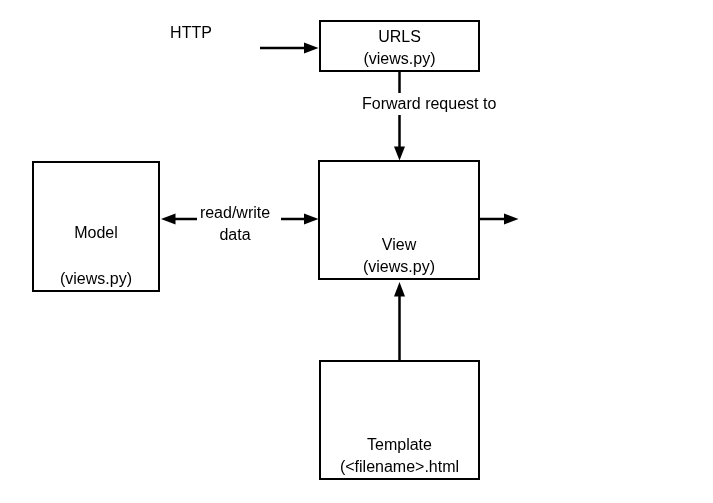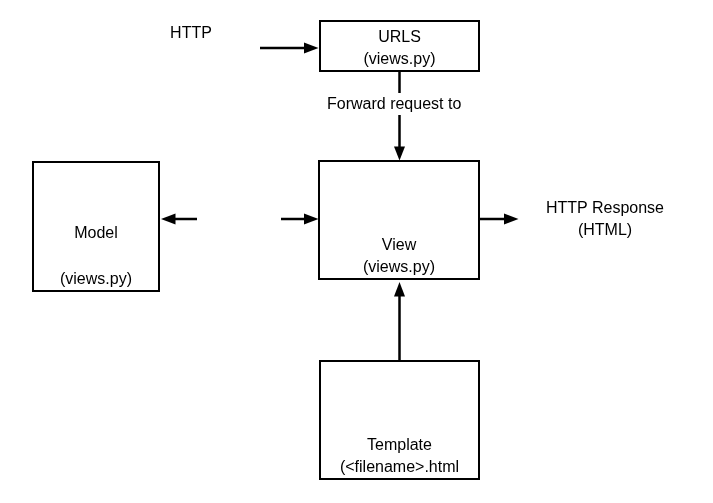--- a/index.html
+++ b/index.html
@@ -39,20 +39,21 @@
     font-size: 16px;
     line-height: 22px;
     white-space: nowrap;
   }
   .label {
     position: absolute;
     text-align: center;
   }
   .label.left-align {
     text-align: left;
+    margin-left: 35px;
   }
   #urls-box     { left: 319px; top: 20px;  width: 161px; height: 52px; }
   #view-box     { left: 318px; top: 160px; width: 162px; height: 120px; }
   #model-box    { left: 32px;  top: 161px; width: 128px; height: 131px; gap: 24px; }
   #template-box { left: 319px; top: 360px; width: 161px; height: 120px; }
 
   #http-request-label  { left: 131px; top: 22px;  width: 120px; }
   #forward-label       { left: 327px; top: 93px;  background: #ffffff; padding: 0; }
   #read-write-label    { left: 177px; top: 202px; width: 116px; }
   #http-response-label { left: 524px; top: 197px; width: 162px; }
@@ -116,19 +117,19 @@
   </div>
 
   <div class="label" id="http-request-label">
     <span>HTTP</span>
   </div>
 
   <div class="label left-align" id="forward-label">
     <span>Forward request to</span>
   </div>
 
+  <div class="label" id="read-write-label">
+    <span>read/write</span>
+    <span>data</span>
+  </div>
 
-  <div class="label" id="http-response-label">
-    <span>HTTP Response</span>
-    <span>(HTML)</span>
-  </div>
 
 </div>
 
 </body></html>

